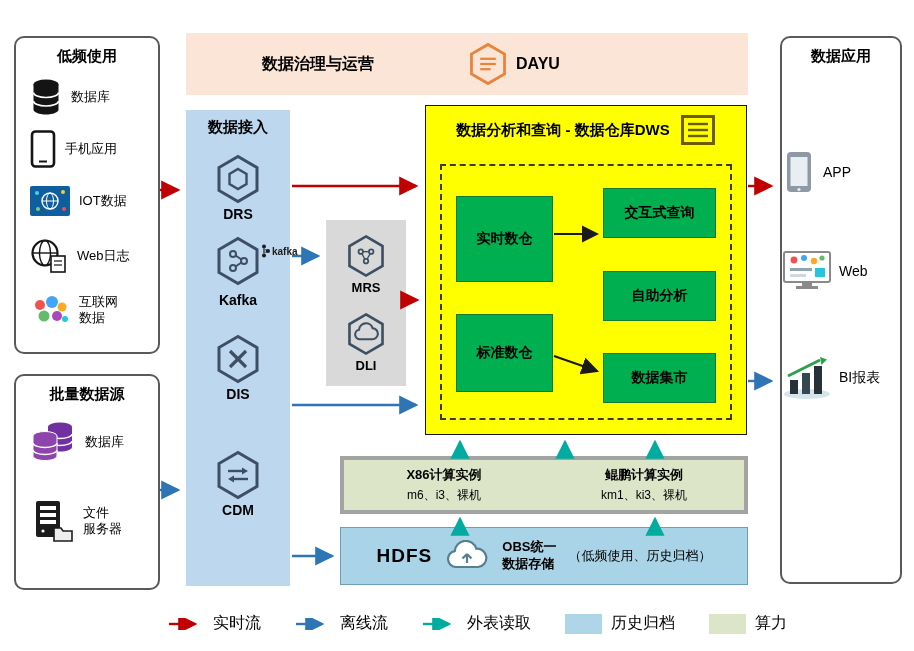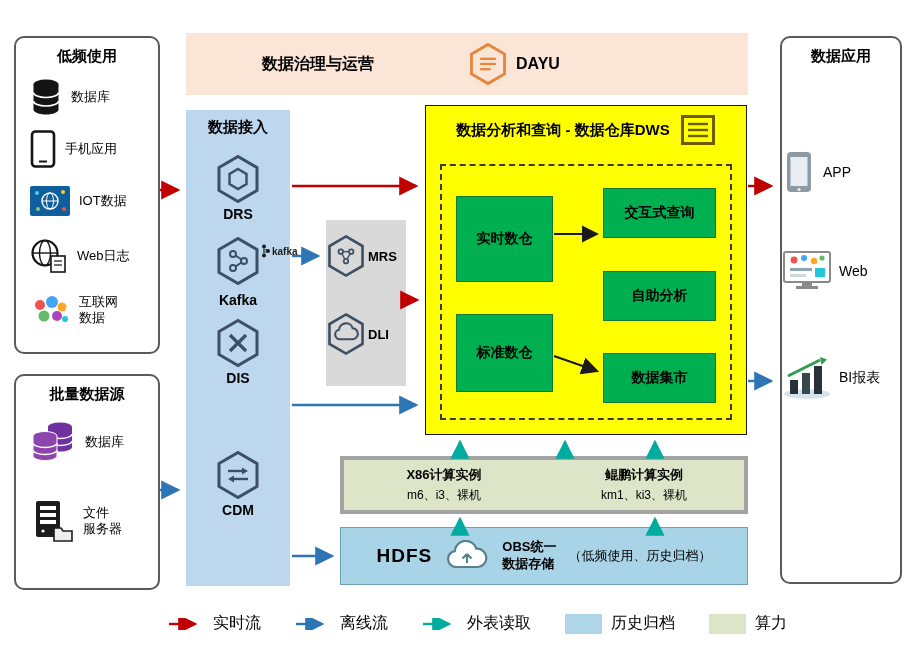--- a/index.html
+++ b/index.html
@@ -24,21 +24,21 @@
   .col-ingestion { position:absolute; left:186px; top:110px; width:104px; height:476px; background:#bdd7ee; }
   .col-title { text-align:center; font-weight:bold; font-size:15px; padding-top:8px; }
   .ing-item { position:absolute; width:100%; display:flex; flex-direction:column; align-items:center; gap:2px; }
   .ing-label { font-weight:bold; font-size:14px; }
   .kafka-wrap { position:relative; }
   .kafka-brand { position:absolute; left:46px; top:8px; display:flex; align-items:center; gap:2px; }
   .kafka-brand-text { font-size:10px; font-weight:bold; color:#1c1c1c; }
 
   
   .mid-box { position:absolute; left:326px; top:220px; width:80px; height:166px; background:#d9d9d9; }
-  .mid-item { position:absolute; width:100%; display:flex; flex-direction:row; align-items:center; gap:2px; }
+  .mid-item { position:absolute; width:100%; display:flex; flex-direction:column; align-items:center; gap:2px;justify-content:space-between; }
   .mid-label { font-weight:bold; font-size:13px; }
 
   
   .dws { position:absolute; left:425px; top:105px; width:322px; height:330px; background:#ffff00; border:1.5px solid #1a1a1a; }
   .dws-title { position:absolute; top:8px; left:0; width:100%; display:flex; align-items:center; justify-content:center; gap:10px; font-weight:bold; font-size:15px; }
   .dws-dashed { position:absolute; left:14px; top:58px; width:292px; height:256px; border:2px dashed #3a3a3a; }
   .green-node { position:absolute; background:#00b050; border:1px solid #147a32; display:flex; align-items:center; justify-content:center; font-weight:bold; font-size:14px; text-align:center; }
   .gn-realtime { left:30px; top:90px; width:97px; height:86px; }
   .gn-standard { left:30px; top:208px; width:97px; height:78px; }
   .gn-interactive { left:177px; top:82px; width:113px; height:50px; }
@@ -221,21 +221,21 @@
                 <line x1="3" y1="4.5" x2="3" y2="9.5" stroke="#1c1c1c" stroke-width="1.2"></line>
                 <line x1="4.5" y1="5.5" x2="6" y2="6.5" stroke="#1c1c1c" stroke-width="1.2"></line>
                 <line x1="4.5" y1="8.5" x2="6" y2="7.5" stroke="#1c1c1c" stroke-width="1.2"></line>
               </svg>
           </span>
           <span class="kafka-brand-text">kafka</span>
         </span>
       </span>
       <span class="ing-label">Kafka</span>
     </div>
-    <div class="ing-item" style="top:208px;">
+    <div class="ing-item" style="top:224px;">
       <span class="icon">
         <svg width="46" height="50" viewBox="0 0 46 50">
             <polygon points="23,2.5 42,13.5 42,36.5 23,47.5 4,36.5 4,13.5" fill="none" stroke="#3d4f63" stroke-width="3"></polygon>
             <line x1="15" y1="17" x2="31" y2="33" stroke="#3d4f63" stroke-width="3.2"></line>
             <line x1="31" y1="17" x2="15" y2="33" stroke="#3d4f63" stroke-width="3.2"></line>
           </svg>
       </span>
       <span class="ing-label">DIS</span>
     </div>
     <div class="ing-item" style="top:340px;">

